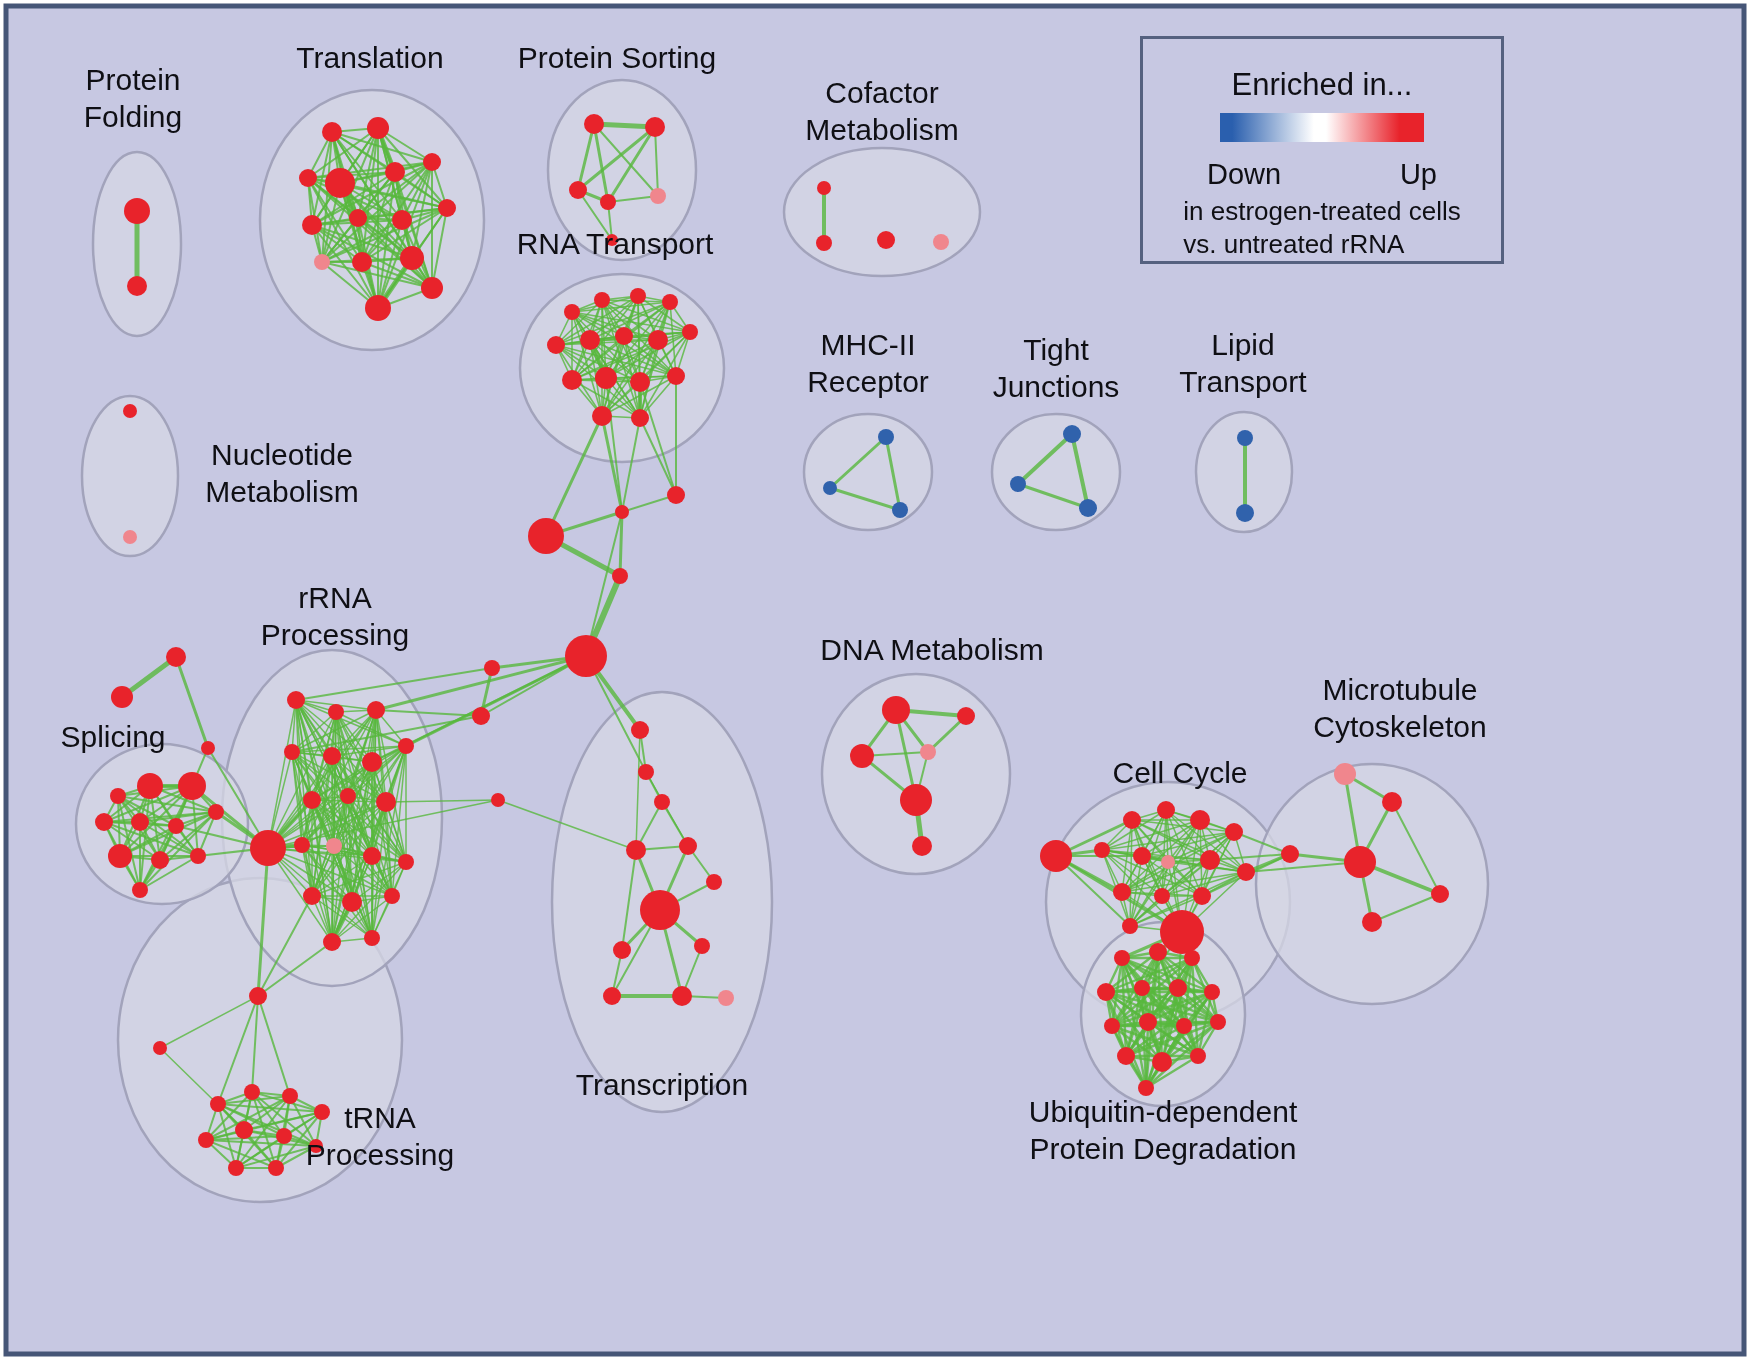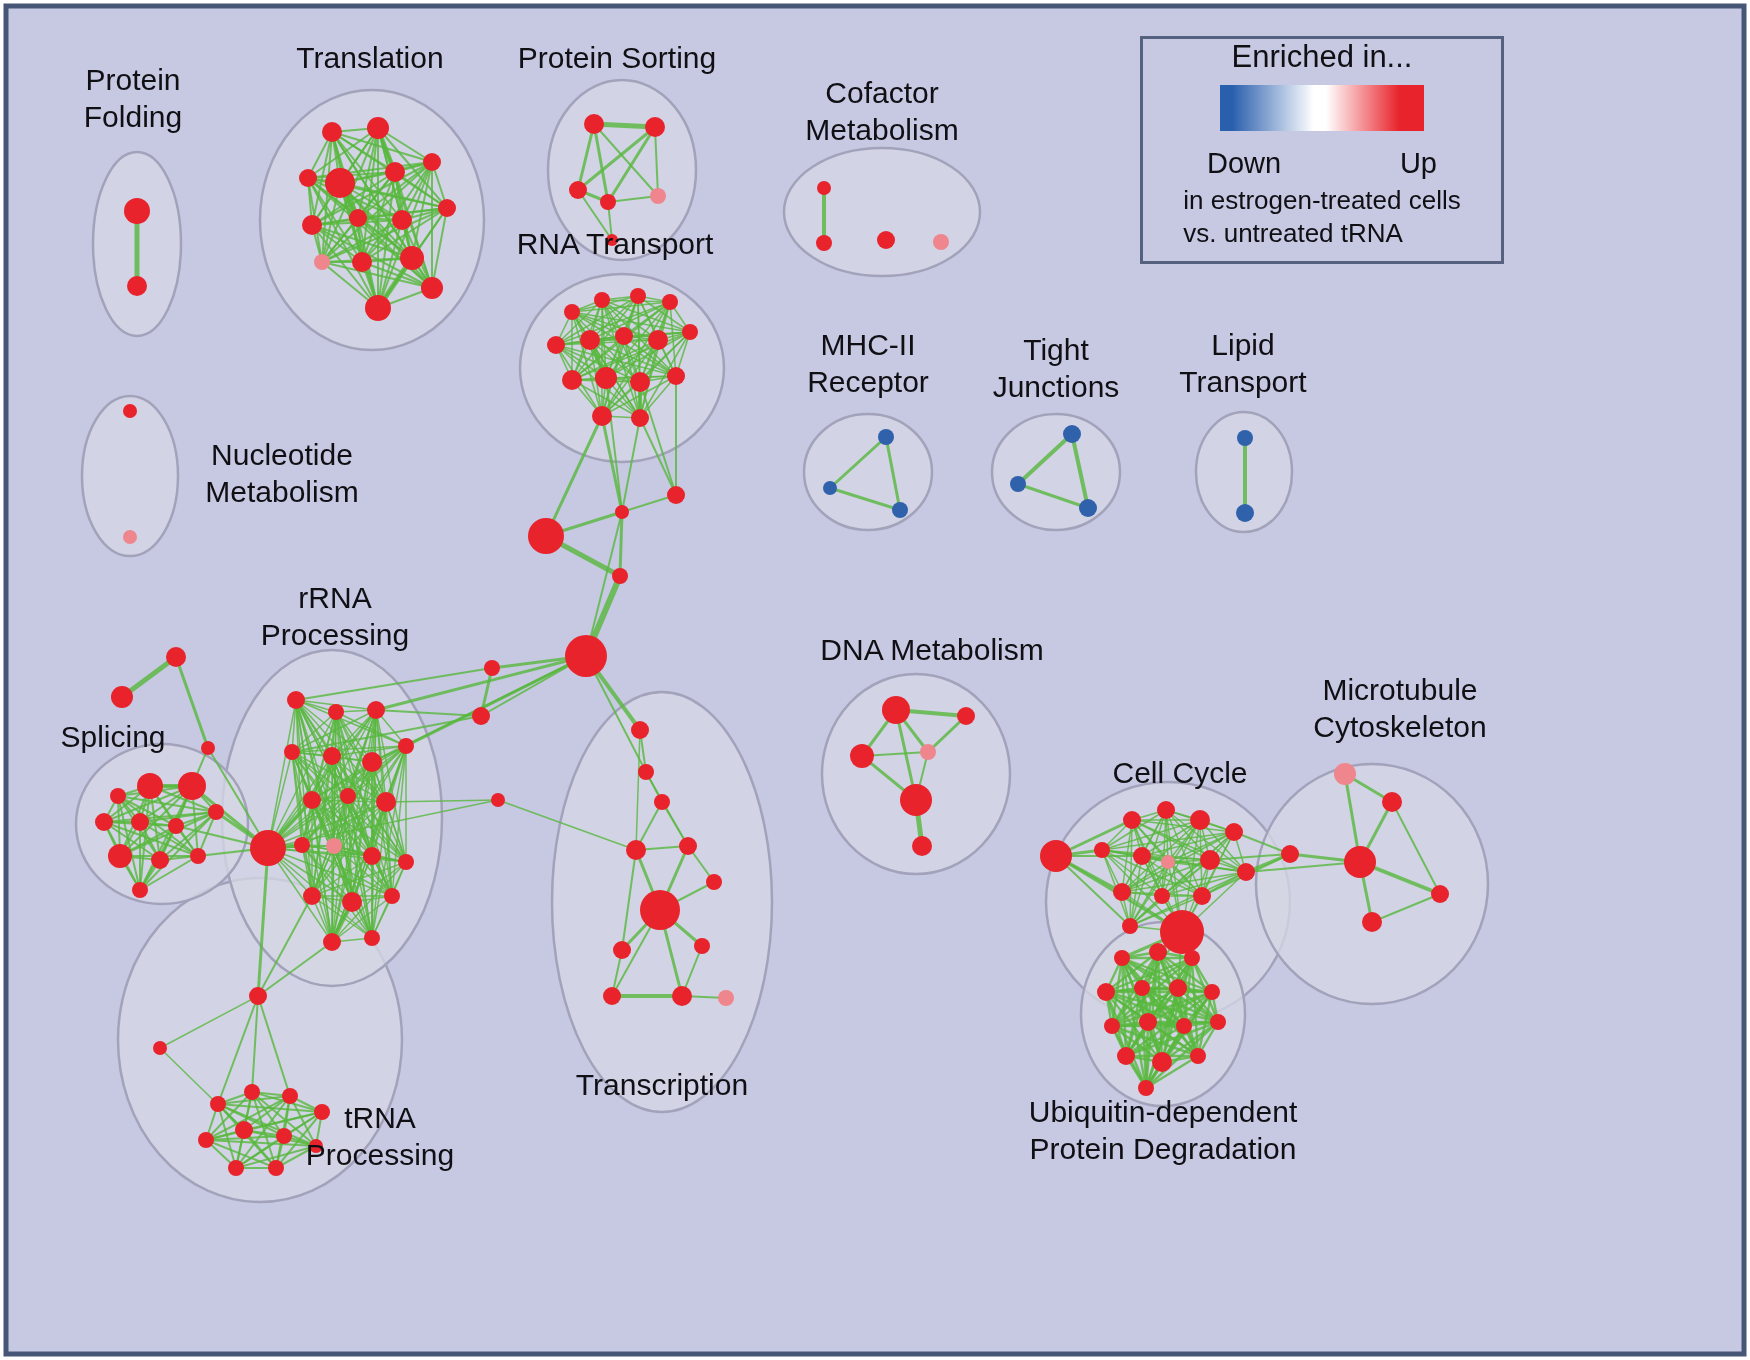--- a/index.html
+++ b/index.html
@@ -3,21 +3,21 @@
 <meta charset="utf-8">
 <style>
   html,body{margin:0;padding:0;background:#ffffff;font-family:"Liberation Sans",sans-serif;}
   .canvas{position:relative;width:1750px;height:1360px;background:#ffffff;overflow:hidden;}
   #graph{position:absolute;left:0;top:0;width:1750px;height:1360px;}
   .legend{
     position:absolute;left:1140px;top:36px;width:364px;height:228px;
     border:3px solid #55617f;background:#c7c8e2;box-sizing:border-box;
     display:flex;flex-direction:column;align-items:center;
   }
-  .legend-title{margin-top:0;font-size:31px;color:#0f0f14;}
+  .legend-title{margin-top:28px;font-size:31px;color:#0f0f14;}
   .legend-bar{width:204px;height:46px;margin-top:10px;}
   .legend-axis{width:230px;display:flex;justify-content:space-between;margin-top:16px;font-size:29px;color:#0f0f14;}
   .legend-caption{font-size:26px;color:#0f0f14;line-height:33px;text-align:left;margin-top:4px;}
 </style>
 </head>
 <body>
 
 <div class="canvas">
   <svg id="graph" viewBox="0 0 1750 1360">
       <rect x="6" y="6" width="1738" height="1348" fill="#c7c8e2" stroke="#465677" stroke-width="5"></rect>
@@ -1048,16 +1048,16 @@
 
   <div class="legend">
     <div class="legend-title">Enriched in...</div>
     <div class="legend-bar" style="background: linear-gradient(to right, rgb(42, 95, 174) 0%, rgb(42, 95, 174) 6%, rgb(255, 255, 255) 46%, rgb(255, 255, 255) 52%, rgb(232, 35, 43) 88%);"></div>
     <div class="legend-axis">
       <span>Down</span>
       <span>Up</span>
     </div>
     <div class="legend-caption">
       <div>in estrogen-treated cells</div>
-      <div>vs. untreated tRNA</div>
+      <div>vs. untreated rRNA</div>
     </div>
   </div>
 </div>
 
 </body></html>

